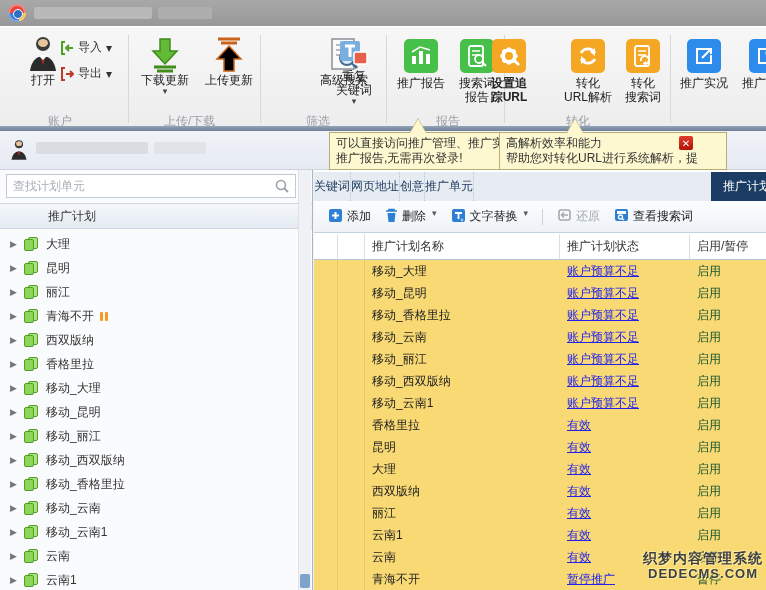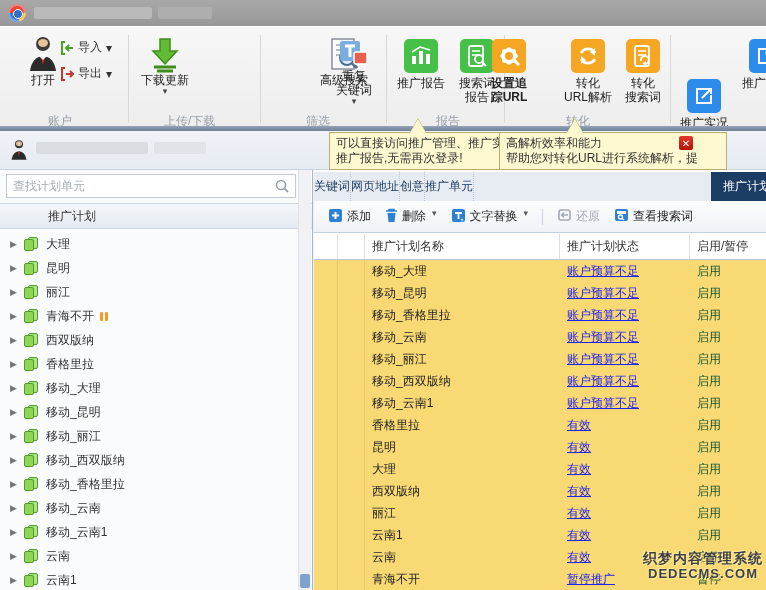--- a/index.html
+++ b/index.html
@@ -136,20 +136,27 @@
 
     <div class="rbtn" style="left:134px; top:10px; width:62px;">
       <svg width="34" height="36" viewBox="0 0 34 36">
         <polygon points="12,2 22,2 22,14 29,14 17,27 5,14 12,14" fill="#63bb35" stroke="#3f8c1b" stroke-width="1.5"></polygon>
         <path d="M6 30 H28 M9 34 H25" stroke="#3f8c1b" stroke-width="3"></path>
       </svg>
       <span class="lbl">下载更新</span>
       <span class="arrow">▾</span>
     </div>
 
+    <div class="rbtn" style="left:198px; top:10px; width:62px;">
+      <svg width="34" height="36" viewBox="0 0 34 36">
+        <path d="M6 2 H28 M9 6 H25" stroke="#c8641a" stroke-width="3"></path>
+        <polygon points="17,9 29,22 22,22 22,34 12,34 12,22 5,22" fill="#f2833" stroke="#c8641a" stroke-width="1.5"></polygon>
+      </svg>
+      <span class="lbl">上传更新</span>
+    </div>
 
     <div class="rsep" style="left:260px;"></div>
 
     <div class="rbtn" style="left:266px; top:10px; width:60px;margin-left:48px;">
       <svg width="34" height="36" viewBox="0 0 34 36">
         <rect x="5" y="2" width="22" height="30" fill="#fafafa" stroke="#8a8f96" stroke-width="1.5"></rect>
         <path d="M9 8 H23 M9 13 H23 M9 18 H16" stroke="#b8bcc2" stroke-width="2"></path>
         <circle cx="20" cy="21" r="7" fill="#dbeafc" stroke="#4a6c92" stroke-width="2"></circle>
         <path d="M25 26 L30 31" stroke="#4a6c92" stroke-width="3"></path>
       </svg>
@@ -232,21 +239,21 @@
           <path d="M8 16 A4 4 0 1 1 12 19" fill="none" stroke="#fff" stroke-width="1.8"></path>
           <polygon points="13,21 13,16 9.5,18.5" fill="#fff"></polygon>
         </svg>
       </div>
       <span class="lbl">转化</span>
       <span class="lbl">搜索词</span>
     </div>
 
     <div class="rsep" style="left:670px;"></div>
 
-    <div class="rbtn" style="left:675px; top:12px; width:58px;margin-top:40px;">
+    <div class="rbtn" style="left:675px; top:12px; width:58px;">
       <div class="icon34" style="background:#2d8ceb;">
         <svg width="20" height="20" viewBox="0 0 20 20">
           <path d="M13 3 H3 V17 H17 V9" fill="none" stroke="#fff" stroke-width="2"></path>
           <path d="M8 12 L17 3 M12 3 H17 V8" fill="none" stroke="#fff" stroke-width="2"></path>
         </svg>
       </div>
       <span class="lbl">推广实况</span>
     </div>
 
     <div class="rbtn" style="left:737px; top:12px; width:58px;">

